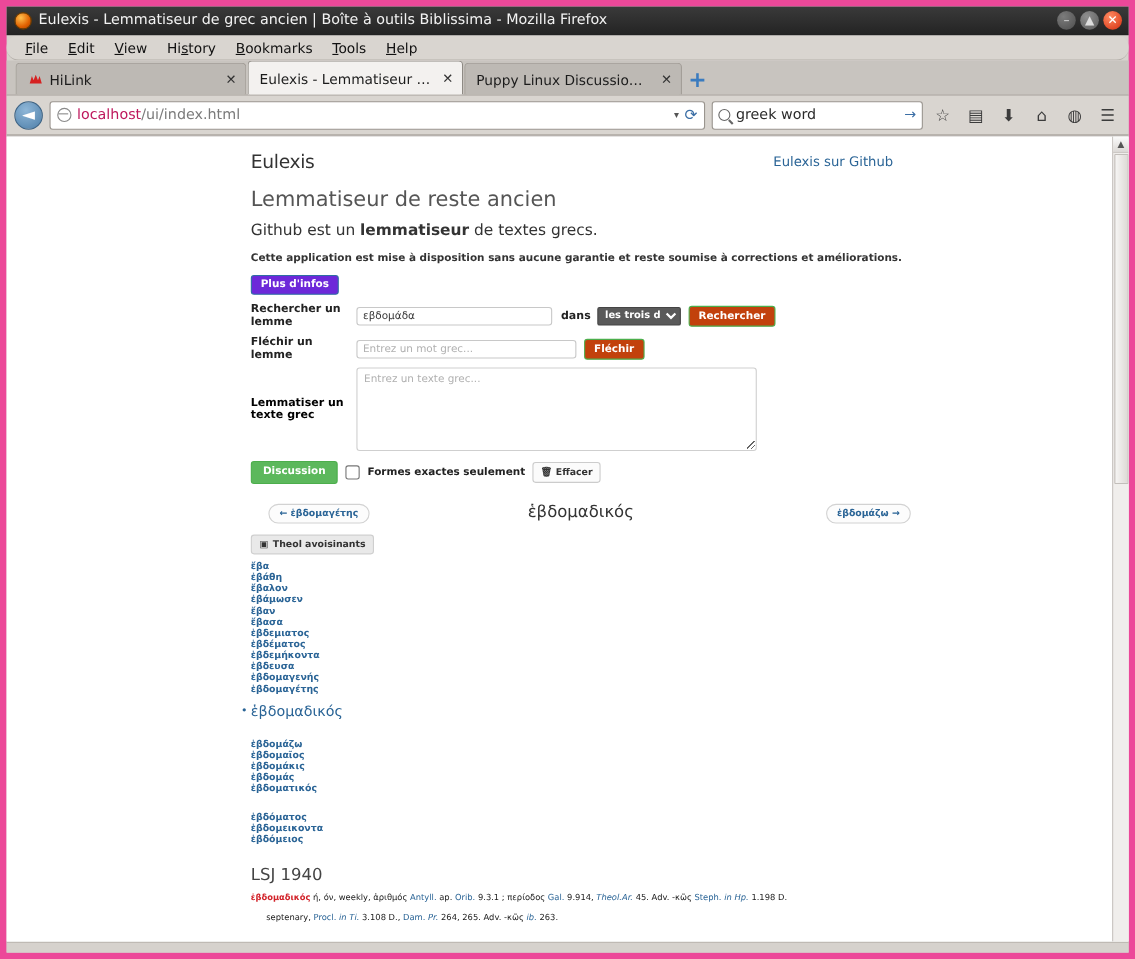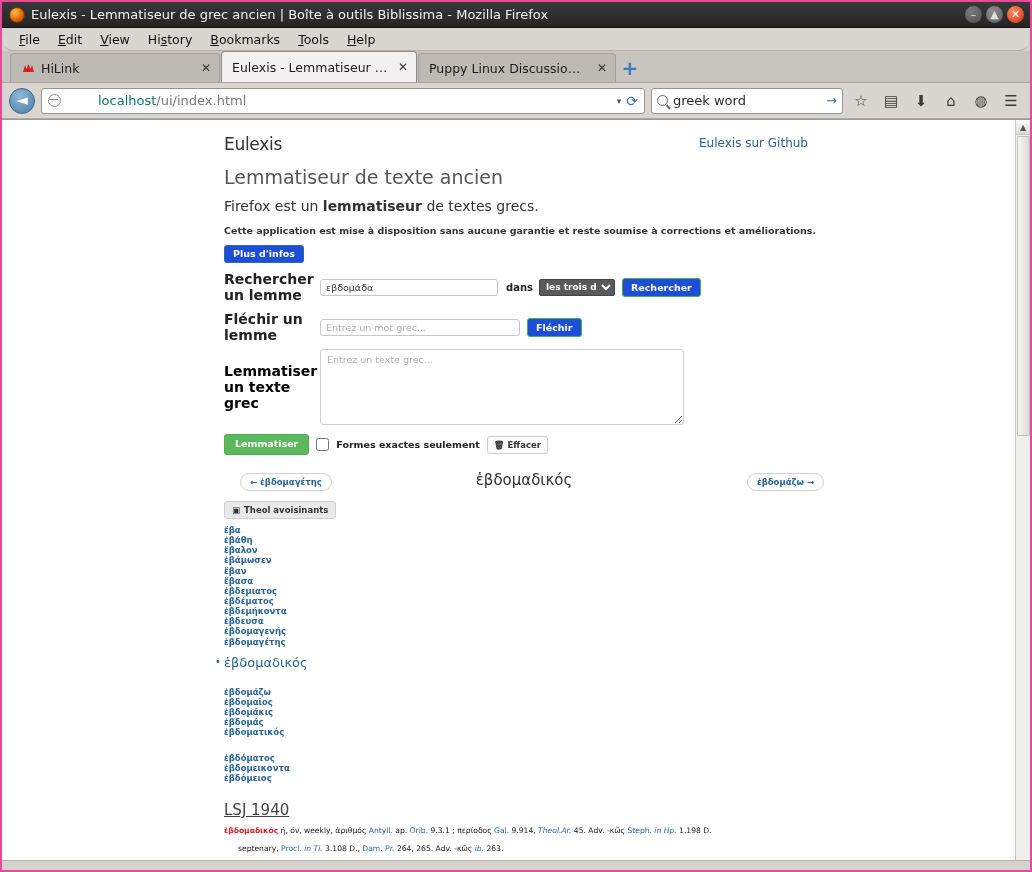--- a/index.html
+++ b/index.html
@@ -9,21 +9,21 @@
     overflow: hidden;
     font-family: "DejaVu Sans", sans-serif;
     background: #000;
   }
 
   
   #window {
     width: 1032px; height: 872px;
     position: relative;
     background: #d6d2cd;
-    border: 2px solid #ec4899;
+    border: 6px solid #ec4899;
     display: flex;
     flex-direction: column;
   }
 
   
   #titlebar {
     height: 26px;
     background: linear-gradient(to bottom, #3a3a3a 0%, #242424 100%);
     display: flex;
     align-items: center;
@@ -193,21 +193,21 @@
     width: 9.4px; height: 0; border-top: 1.4px solid #8a8a8a;
   }
   #urlbar .url-text {
     flex: 1 1 auto;
     font-size: 13px;
     color: #2b2b2b;
     white-space: nowrap;
     overflow: hidden;
     font-family: "DejaVu Sans", sans-serif;
   }
-  #urlbar .url-text .host { color: #0f766e; margin-left: 32px; }
+  #urlbar .url-text .host { color: #be185d; }
   #urlbar .url-text .path { color: #7a7a7a; }
   #urlbar .caret { font-size: 9px; color: #555; flex:0 0 auto; }
   #urlbar .reload { font-size: 14px; color: #3b6ea5; flex:0 0 auto; padding-right:2px;}
   #searchbar {
     width: 192px;
     height: 26px;
     background: #fff;
     border: 1px solid #9a958f;
     border-radius: 3px;
     display: flex;
@@ -346,37 +346,37 @@
     font-family: "DejaVu Sans", sans-serif;
     font-size: 9.5px;
     font-weight: bold;
     border-radius: 3px;
     border: 1px solid transparent;
     padding: 3px 8px;
     color: #fff;
     line-height: 1.1;
     white-space: nowrap;
   }
-  .btn-info  { background: #1d4ed8; border-color: #2e6da4; }
+  .btn-info  { background: #6d28d9; border-color: #2e6da4; }
   .btn-green { background: #5cb85c; border-color: #4cae4c; }
   .btn-row-info { margin: 6px 0 0 0; }
 
   .form-line {
     display: flex;
     align-items: center;
     margin-top: 8px;
     font-size: 10px;
     font-weight: bold;
     color: #222;
     font-family: "DejaVu Sans", sans-serif;
   }
   .form-label {
     width: 96px;
     flex: 0 0 auto;
-    font-size: 14px;
+    font-size: 10px;
     font-weight: bold;
   }
   input.txt {
     height: 17px;
     border: 1px solid #c8c8c8;
     border-radius: 3px;
     font-size: 9.5px;
     padding: 1px 5px;
     color: #333;
     background: #fff;
@@ -394,21 +394,21 @@
     color: #fff;
     background: #5a5a5a;
     border: 1px solid #444;
     border-radius: 2px;
     padding: 0 2px;
     font-family: "DejaVu Sans", sans-serif;
     width: 76px;
   }
   .btn-sm-green {
     margin-left: 7px;
-    background: #1d4ed8;
+    background: #c2410c;
     border: 1px solid #4cae4c;
     color: #fff;
     font-size: 9.5px;
     font-weight: bold;
     border-radius: 3px;
     padding: 3px 8px;
     font-family: "DejaVu Sans", sans-serif;
   }
   .textarea-row {
     display: flex;
@@ -534,21 +534,20 @@
   }
   .wl-gap { height: 9px; }
 
   
   h3.dict-title {
     font-size: 15px;
     font-weight: normal;
     color: #444;
     margin: 18px 0 0 0;
     font-family: "DejaVu Sans", sans-serif;
-    text-decoration: underline;
   }
   .dict-entry {
     font-size: 7.6px;
     color: #1a1a1a;
     margin-top: 6px;
     line-height: 11.5px;
     font-family: "DejaVu Sans", sans-serif;
     text-indent: 0;
     padding-left: 0;
   }
@@ -630,22 +629,22 @@
   </div>
 
   <div id="viewport">
     <div id="page">
       <div class="content">
         <div class="inner">
 
           <a class="github-link" href="#">Eulexis sur Github</a>
 
           <h1 class="app-title">Eulexis</h1>
-          <h2 class="app-sub">Lemmatiseur de texte ancien</h2>
-          <p class="lead"><span>Firefox est un </span><b>lemmatiseur</b><span> de textes grecs.</span></p>
+          <h2 class="app-sub">Lemmatiseur de reste ancien</h2>
+          <p class="lead"><span>Github est un </span><b>lemmatiseur</b><span> de textes grecs.</span></p>
           <p class="notice">Cette application est mise à disposition sans aucune garantie et reste soumise à corrections et améliorations.</p>
           <div class="btn-row-info">
             <span class="btn btn-info">Plus d'infos</span>
           </div>
 
           <div class="form-line">
             <span class="form-label">Rechercher un lemme</span>
             <input class="txt" id="lemma-input" type="text" value="εβδομάδα" style="">
             <span class="dans-label">dans</span>
             <select class="dico">
@@ -659,21 +658,21 @@
             <input class="txt" id="flechir-input" type="text" placeholder="Entrez un mot grec..." style="">
             <span class="btn-sm-green">Fléchir</span>
           </div>
 
           <div class="textarea-row">
             <span class="form-label">Lemmatiser un texte grec</span>
             <textarea class="grec" placeholder="Entrez un texte grec..." style=""></textarea>
           </div>
 
           <div class="action-row">
-            <span class="btn btn-green" style="padding:4px 10px">Lemmatiser</span>
+            <span class="btn btn-green" style="padding:4px 10px">Discussion</span>
             <input type="checkbox" style="">
             <span class="chk-label">Formes exactes seulement</span>
             <span class="btn-effacer">
               <span>🗑</span>
               <span>Effacer</span>
             </span>
           </div>
 
           <div class="pager">
             <span class="pager-btn left">

